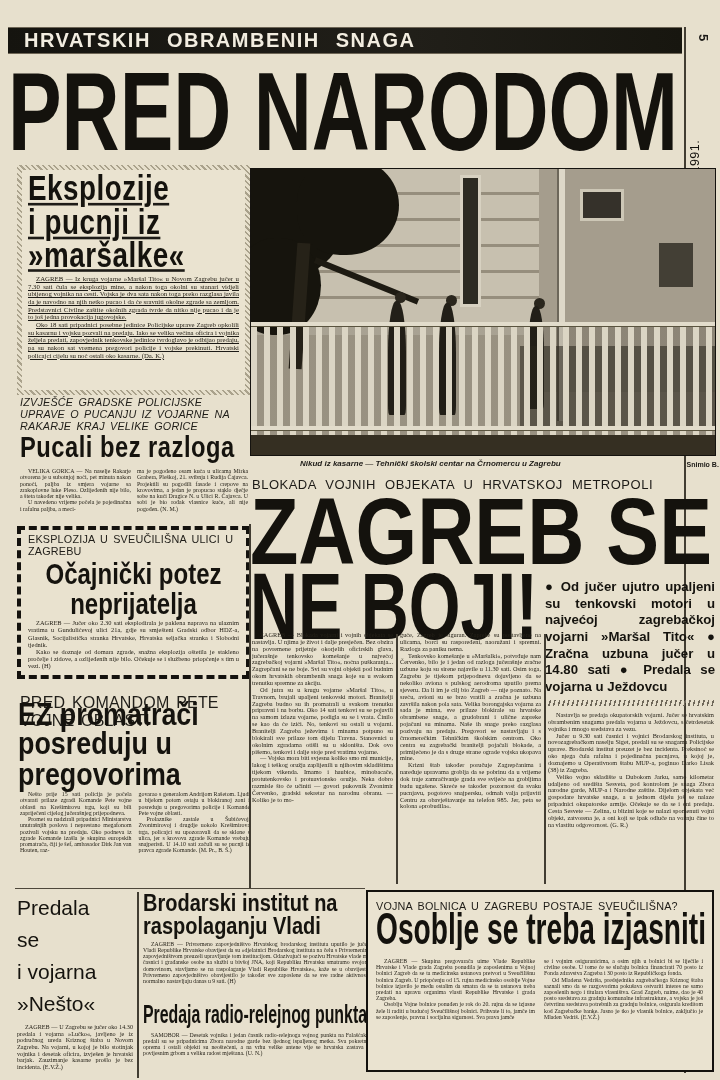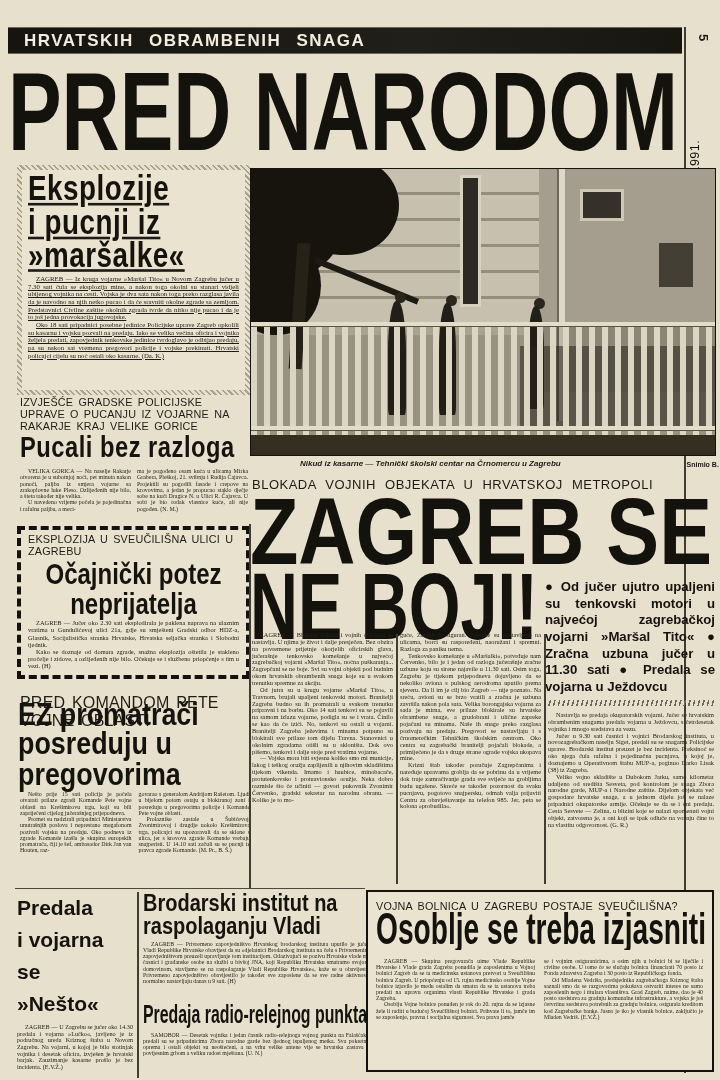--- a/index.html
+++ b/index.html
@@ -1,55 +1,55 @@
 <!DOCTYPE html>
 <html><head>
 <meta charset="utf-8">
 <style>
   html,body{margin:0;padding:0;background:#b9b19d;}
   .page{position:relative;width:720px;height:1080px;background:#e7e0cd;overflow:hidden;
         font-family:"Liberation Sans",sans-serif;color:#1d1b17;}
   
   .banner{position:absolute;left:8px;top:27px;width:674px;height:25px;background:linear-gradient(90deg,#15140f 0%,#211f19 60%,#17160f 100%);border-top:1px solid #6d6555;border-bottom:1px solid #6d6555;}
-  .banner span{display:block;color:#f2ede0;font-weight:bold;font-size:17px;line-height:25px;letter-spacing:1.5px;word-spacing:9px;padding-left:16px;}
+  .banner span{display:block;color:#f2ede0;font-weight:bold;font-size:20px;line-height:25px;letter-spacing:1.5px;word-spacing:9px;padding-left:16px;}
   .pageno{position:absolute;left:700px;top:30px;font-size:13px;font-weight:bold;transform:rotate(90deg);}
   .mainhead{position:absolute;left:6px;top:50px;}
   .edition{position:absolute;left:688px;top:52px;height:300px;writing-mode:vertical-rl;transform:rotate(180deg);font-size:12.5px;letter-spacing:.5px;white-space:nowrap;color:#14120e;}
   .edition b{font-weight:bold;}
   
   .vr{position:absolute;width:1.5px;background:#423d32;}
   .hr{position:absolute;height:1px;background:#4e483b;}
   
   .kick{font-size:10.8px;line-height:1.12;letter-spacing:.2px;word-spacing:2px;color:#1f1d18;}
   .jt{font-family:"Liberation Serif","DejaVu Serif",serif;text-align:justify;color:#262219;}
   .jt p{margin:0;text-indent:8px;}
   .hl{font-weight:bold;color:#15130e;font-family:"Liberation Sans",sans-serif;}
   
   .a1{position:absolute;left:17px;top:165px;width:233px;height:230px;
       background:repeating-linear-gradient(45deg,#aaa28c 0 1.5px,#e6dfcb 1.5px 4px);padding:5px;box-sizing:border-box;}
   .a1in{background:#eae3d0;width:100%;height:100%;padding:3px 6px;box-sizing:border-box;overflow:hidden;text-decoration:underline;}
   .a1 .title{font-size:27px;line-height:.95;transform:scale(1.03,1.3);transform-origin:left top;letter-spacing:.5px;height:102px;}
   .a1 .jt{font-size:6.8px;line-height:1.13;}
   
-  .a2k{position:absolute;left:20px;top:396px;width:228px;}
+  .a2k{position:absolute;left:20px;top:396px;width:228px;font-style:italic;}
   .a2t{position:absolute;left:20px;top:431px;font-size:23px;transform:scale(1.03,1.25);transform-origin:left top;letter-spacing:.5px;}
   .a2b{position:absolute;left:20px;top:468px;width:228px;height:56px;display:flex;gap:6px;overflow:hidden;}
   .a2b div{width:111px;font-size:5.9px;line-height:1.06;}
   
   .a3{position:absolute;left:17px;top:526px;width:233px;height:153px;border:4px dashed #14120e;background:#e9e2cf;padding:3px 7px;box-sizing:border-box;overflow:hidden;}
   .a3 .title{text-align:center;font-size:24px;line-height:.98;transform:scaleY(1.25);transform-origin:center top;height:60px;margin-top:2px;}
   .a3 .jt{font-size:6.4px;line-height:1.12;}
   
   .a4k{position:absolute;left:20px;top:684px;width:232px;font-size:16px;margin-top:10px;}
   .a4t{position:absolute;left:18px;top:699px;font-size:24px;line-height:.97;transform:scale(1.12,1.28);transform-origin:left top;}
   .a4b{position:absolute;left:20px;top:791px;width:230px;height:96px;display:flex;gap:7px;overflow:hidden;}
   .a4b div{width:112px;font-size:5.9px;line-height:1.06;}
   
   .a5{position:absolute;left:17px;top:892px;width:118px;}
-  .a5 .tl{font-size:21px;font-weight:bold;line-height:32px;color:#15130e;font-family:"Liberation Sans",sans-serif;}
+  .a5 .tl{font-size:21px;font-weight:normal;line-height:32px;color:#15130e;font-family:"Liberation Sans",sans-serif;}
   .a5 .jt{font-size:6.2px;line-height:1.07;margin-top:4px;width:116px;}
   
   .photo{position:absolute;left:250px;top:168px;width:466px;height:288px;border:1.5px solid #15130f;box-sizing:border-box;overflow:hidden;background:#c3bcab;}
   .ph-fac{position:absolute;left:0;top:0;width:100%;height:62%;background:repeating-linear-gradient(180deg,#c7c0af 0 23px,#968e7d 23px 26px);}
   .ph-low{position:absolute;left:0;top:58%;width:100%;height:42%;background:#b4ac9a;}
   .ph-right{position:absolute;left:62%;top:0;width:38%;height:78%;background:#a59d8d;}
   .ph-win1{position:absolute;left:71%;top:7%;width:38px;height:26px;background:#35312a;border:3px solid #cdc7b6;}
   .ph-win2{position:absolute;left:88%;top:26%;width:34px;height:44px;background:#433f35;}
   .ph-cwin{position:absolute;left:45%;top:2%;width:15px;height:44%;background:#2c2a22;border:3px solid #d7d1c1;}
   .blob{position:absolute;background:#16140d;border-radius:48% 52% 55% 45%;}
@@ -188,21 +188,21 @@
     <span class="c2">Snimio B. KELEMENIĆ</span>
   </div>
 
   <div class="zkick">BLOKADA VOJNIH OBJEKATA U HRVATSKOJ METROPOLI</div>
   <svg class="zs1" width="466" height="78" viewBox="0 0 466 78">
     <text x="0" y="72" font-family="Liberation Sans, sans-serif" font-weight="bold" font-size="94" fill="#14120d" textLength="462" lengthAdjust="spacingAndGlyphs">ZAGREB SE</text>
   </svg>
   <svg class="zs2" width="292" height="78" viewBox="0 0 292 78">
     <text x="0" y="72" font-family="Liberation Sans, sans-serif" font-weight="bold" font-size="94" fill="#14120d" textLength="288" lengthAdjust="spacingAndGlyphs">NE BOJI!</text>
   </svg>
-  <div class="bullets">● Od jučer ujutro upaljeni su tenkovski motori u najvećoj zagrebačkoj vojarni »Maršal Tito« ● Zračna uzbuna jučer u 11.30 sati ● Predala se vojarna u Ježdovcu</div>
+  <div class="bullets">● Od jučer ujutro upaljeni su tenkovski motori u najvećoj zagrebačkoj vojarni »Maršal Tito« ● Zračna uzbuna jučer u 14.80 sati ● Predala se vojarna u Ježdovcu</div>
   <div class="squig"></div>
 
   <div class="mcol jt" id="mc1">
     <p class="np">ZAGREB — Blokada vojarni i vojnih objekata se nastavlja. U njima je život i dalje presječen. Bez obzira na povremene prijetnje okorjelih oficirskih glava, jučerašnje tenkovsko komešanje u najvećoj zagrebačkoj vojarni »Maršal Tito«, noćna puškaranja... Zagrepčani se ne boje. Svi su vojni objekti pod budnim okom hrvatskih obrambenih snaga koje su u svakom trenutku spremne za akciju.</p>
     <p class="np">Od jutra su u krugu vojarne »Maršal Tito«, u Travnom, brujali upaljeni tenkovski motori. Branitelji Zagreba budno su ih promatrali u svakom trenutku pripravni i na borbu. Oko 14 sati tenkovi su se pojavili na samom izlazu vojarne, podigla su se i vrata. Činilo se kao da će izići. No, tenkovi su ostali u vojarni. Branitelji Zagreba ježevima i minama potpuno su blokirali sve prilaze tom dijelu Travna. Stanovnici u okolnim zgradama otišli su u skloništa. Dok ovo pišemo, tenkovi i dalje stoje pred vratima vojarne.</p>
     <p class="np">— Vojska mora biti svjesna koliko smo mi municije, lakog i teškog oružja zaplijenili u njihovim skladištima tijekom vikenda. Imamo i haubice, minobacače, protutenkovsko i protuavionsko oružje. Neka dobro razmisle što će učiniti — govori pukovnik Zvonimir Červenko, gradski sekretar na narodnu obranu. — Koliko je to mo-</p>
   </div>
   <div class="mcol jt" id="mc2">
     <p class="np" style="text-indent:0">guće, Zagreb je siguran. Zapreke su postavljene na ulicama, borci su raspoređeni, naoružani i spremni. Razloga za paniku nema.</p>
     <p class="np">Tenkovsko komešanje u »Maršalki«, potvrđuje nam Červenko, bilo je i jedan od razloga jučerašnje zračne uzbune koju su sirene najavile u 11.30 sati. Osim toga, Zagrebu je tijekom prijepodneva dojavljeno da se nekoliko aviona s pulskog aerodroma uputilo prema sjeveru. Da li im je cilj bio Zagreb — nije poznato. Na sreću, avioni su se brzo vratili a zračna je uzbuna završila nakon pola sata. Velika borongajska vojarna za sada je mirna, sve prilaze blokirale su hrvatske obrambene snage, a grudobrani i ulične zapreke pojačani su minama. Naše ih snage preko razglasa pozivaju na predaju. Pregovori se nastavljaju i s črnomerečkim Tehničkim školskim centrom. Oko centra su zagrebački branitelji pojačali blokade, a primijećeno je da s druge strane ograde vojska ukopava mine.</p>
@@ -215,22 +215,22 @@
   </div>
 
   <div class="vr" style="left:249px;top:524px;height:364px;"></div>
   <div class="vr" style="left:396px;top:634px;height:250px;"></div>
   <div class="vr" style="left:544px;top:634px;height:250px;"></div>
   <div class="hr" style="left:15px;top:888px;width:350px;"></div>
   <div class="vr" style="left:137px;top:892px;height:186px;"></div>
 
   <div class="a5">
     <div class="tl">Predala</div>
+    <div class="tl">se</div>
     <div class="tl">i vojarna</div>
-    <div class="tl">se</div>
     <div class="tl">»Nešto«</div>
     <div class="jt">
       <p class="np">ZAGREB — U Zagrebu se jučer oko 14.30 predala i vojarna »Lučko«, javljeno je iz područnog ureda Kriznog štaba u Novom Zagrebu. Na vojarni, u kojoj je bilo stotinjak vojnika i desetak oficira, izvješen je hrvatski barjak. Zauzimanje kasarne prošlo je bez incidenta. (E.V.Ž.)</p>
     </div>
   </div>
 
   <div class="hl br-t">
     <div>Brodarski institut na</div>
     <div>raspolaganju Vladi</div>
   </div>

